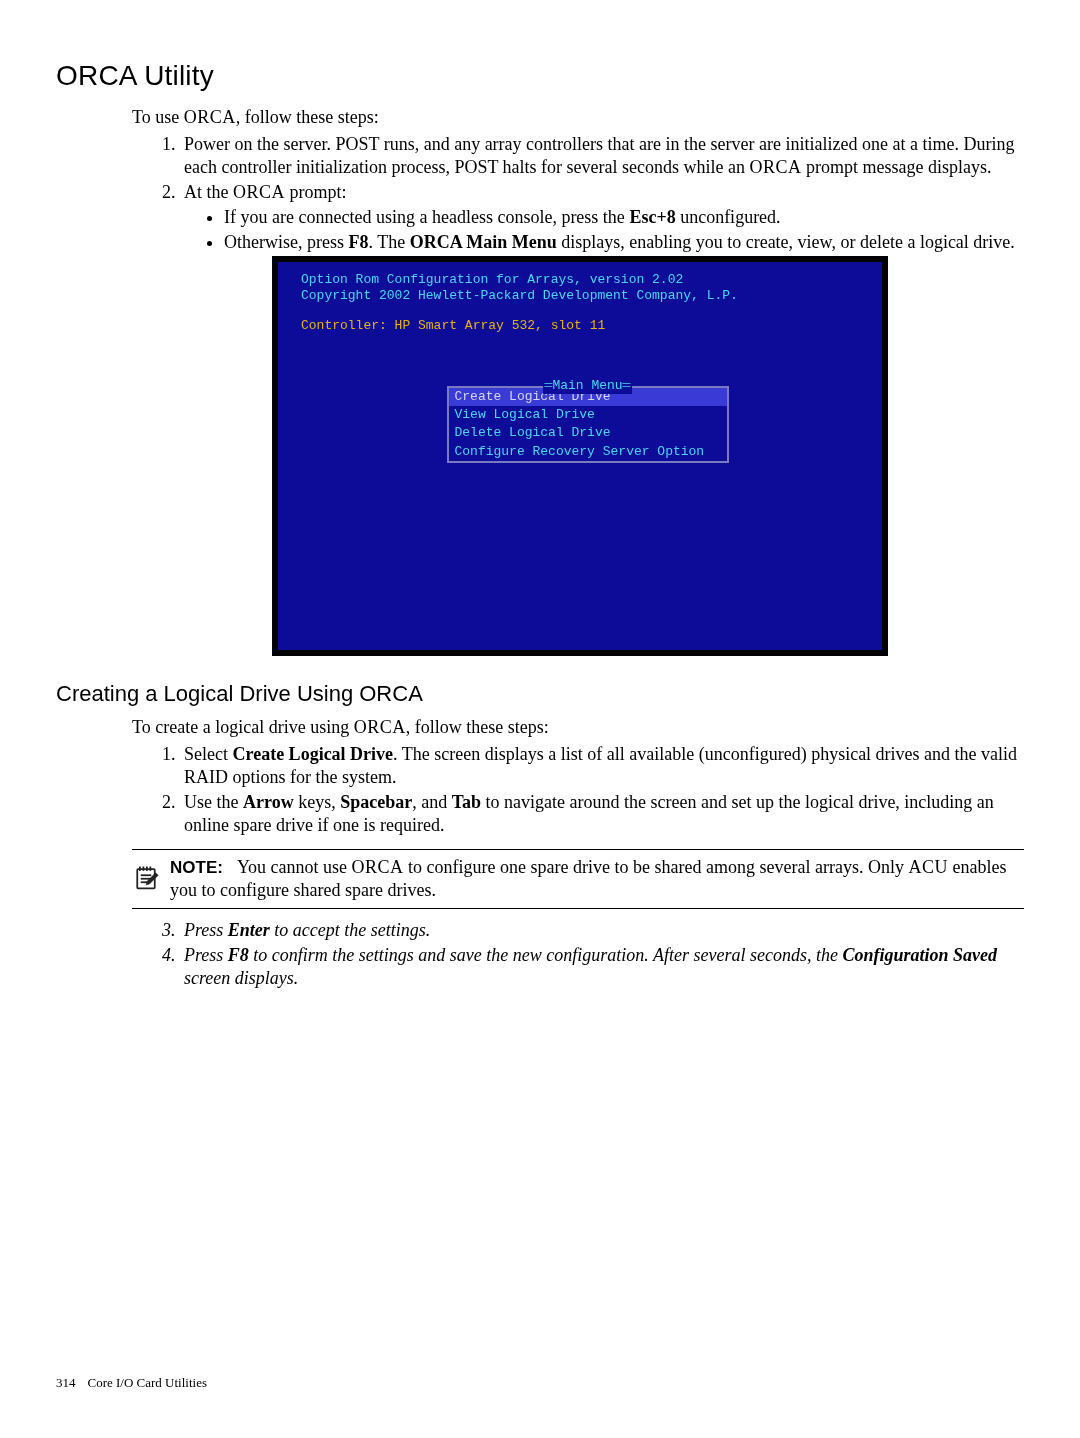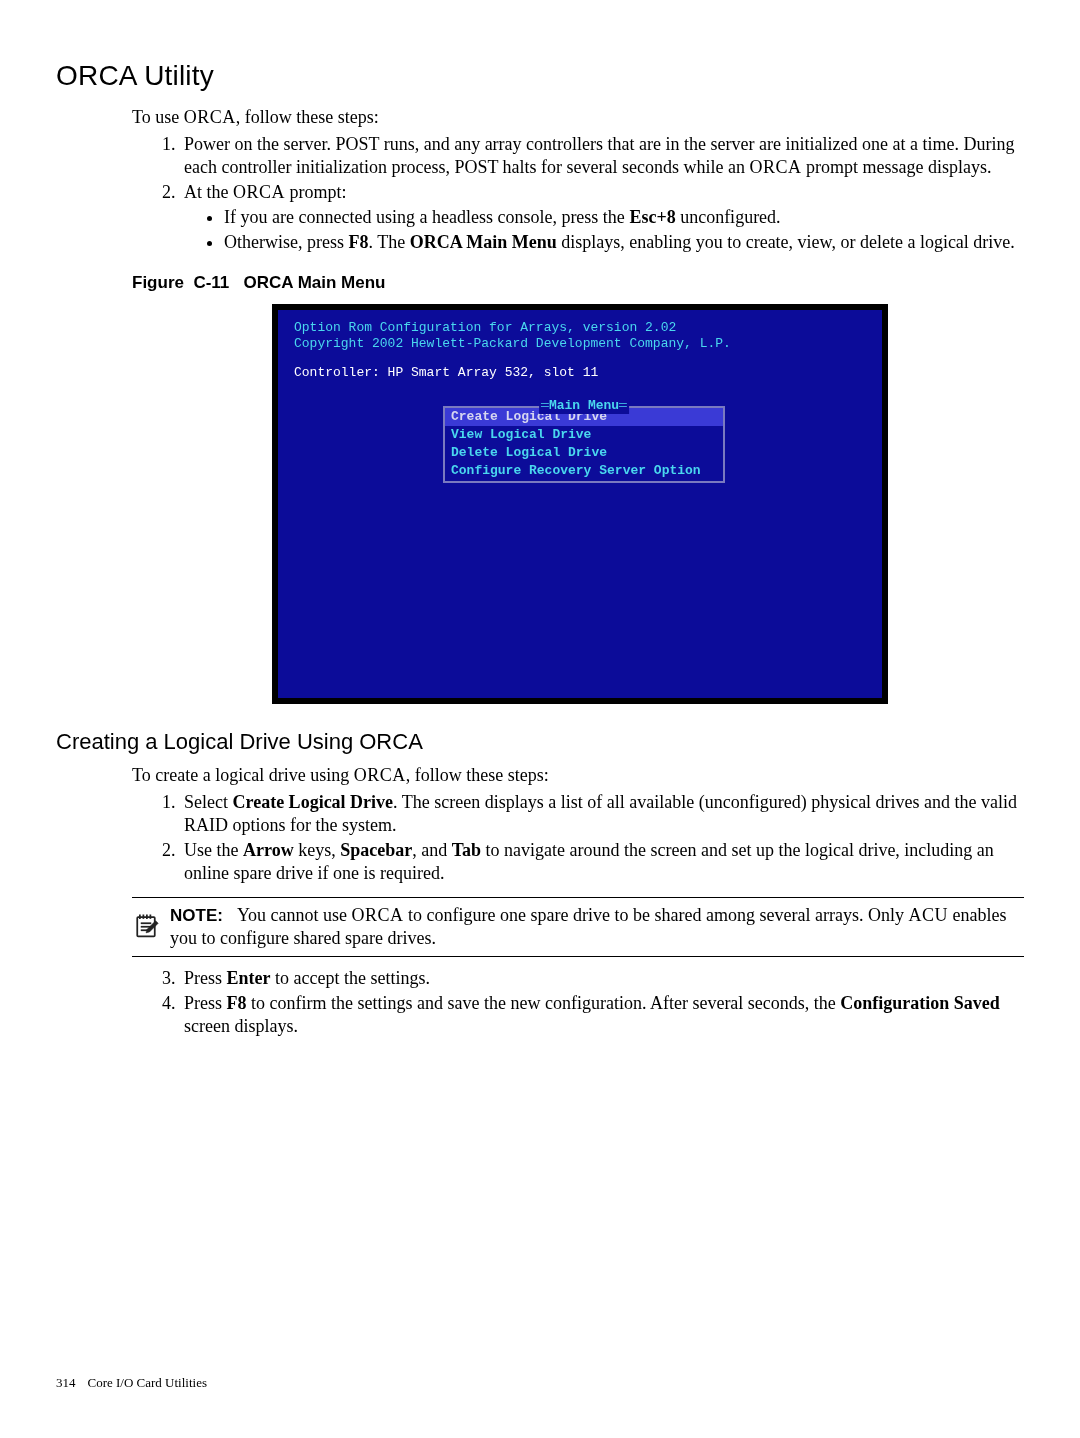--- a/index.html
+++ b/index.html
@@ -77,34 +77,33 @@
     background: #000;
     padding: 6px;
     box-sizing: border-box;
   }
   .crt-inner {
     background: #0c0c99;
     color: #b8b8e6;
     font-family: "Courier New", Courier, monospace;
     font-size: 13px;
     line-height: 1.25;
-    padding: 10px 8px 8px 16px;
+    padding: 10px 8px 8px 23px;
     min-height: 388px;
     box-sizing: border-box;
     position: relative;
   }
   .crt-cyan { color: #4ad7ee; }
-  .crt-gray { color: #ffffff; }
+  .crt-gray { color: #eab308; }
   .menu-box {
-    margin: 24px auto 0 auto;
+    margin: 52px auto 0 auto;
     width: 278px;
     border: 2px double #7a7ac0;
     padding: 0;
     position: relative;
-    font-weight: bold;
   }
   .menu-title {
     position: absolute;
     top: -10px;
     left: 50%;
     transform: translateX(-50%);
     background: #0c0c99;
     padding: 0 2px;
     white-space: nowrap;
   }
@@ -184,23 +183,20 @@
           <li>
             <span>If you are connected using a headless console, press the </span><b>Esc+8</b><span> unconfigured.</span>
           </li>
           <li>
             <span>Otherwise, press </span><b>F8</b><span>. The </span><b>ORCA Main Menu</b><span> displays, enabling you to create, view, or delete a logical drive.</span>
           </li>
         </ul>
       </li>
     </ol>
 
-    <div class="fig-caption">
-      <span>Figure&nbsp;&nbsp;C-11</span>&nbsp;&nbsp;&nbsp;<span>ORCA Main Menu</span>
-    </div>
 
     <div class="screenshot-wrap">
       <div style="display:flex; justify-content:center;">
         <div class="crt">
           <div class="crt-inner">
             <div class="crt-cyan">Option Rom Configuration for Arrays, version  2.02</div>
             <div class="crt-cyan">Copyright 2002 Hewlett-Packard Development Company, L.P.</div>
             <div style="height:13px;"></div>
             <div class="crt-gray">Controller: HP Smart Array 532, slot 11</div>
 
@@ -249,21 +245,21 @@
             <path d="M20 24 L30 14 L27 11 L17 21 L16 25 Z" fill="#222" stroke="#222" stroke-width="0.5"></path>
           </svg>
         </div>
         <div class="note-text">
           <span class="note-label">NOTE:</span><span>You cannot use </span><span class="smallcaps">ORCA</span><span> to configure one spare drive to be shared among several arrays. Only </span><span class="smallcaps">ACU</span><span> enables you to configure shared spare drives.</span>
         </div>
       </div>
       <hr class="note-rule">
     </div>
 
-    <ol class="steps" start="3" style="margin-top:10px;">
+    <ol class="steps" start="3" style="margin-top:10px;font-style:italic;">
       <li>
         <span>Press </span><b>Enter</b><span> to accept the settings.</span>
       </li>
       <li>
         <span>Press </span><b>F8</b><span> to confirm the settings and save the new configuration. After several seconds, the </span><b>Configuration Saved</b><span> screen displays.</span>
       </li>
     </ol>
   </div>
 
   <div class="page-footer">

